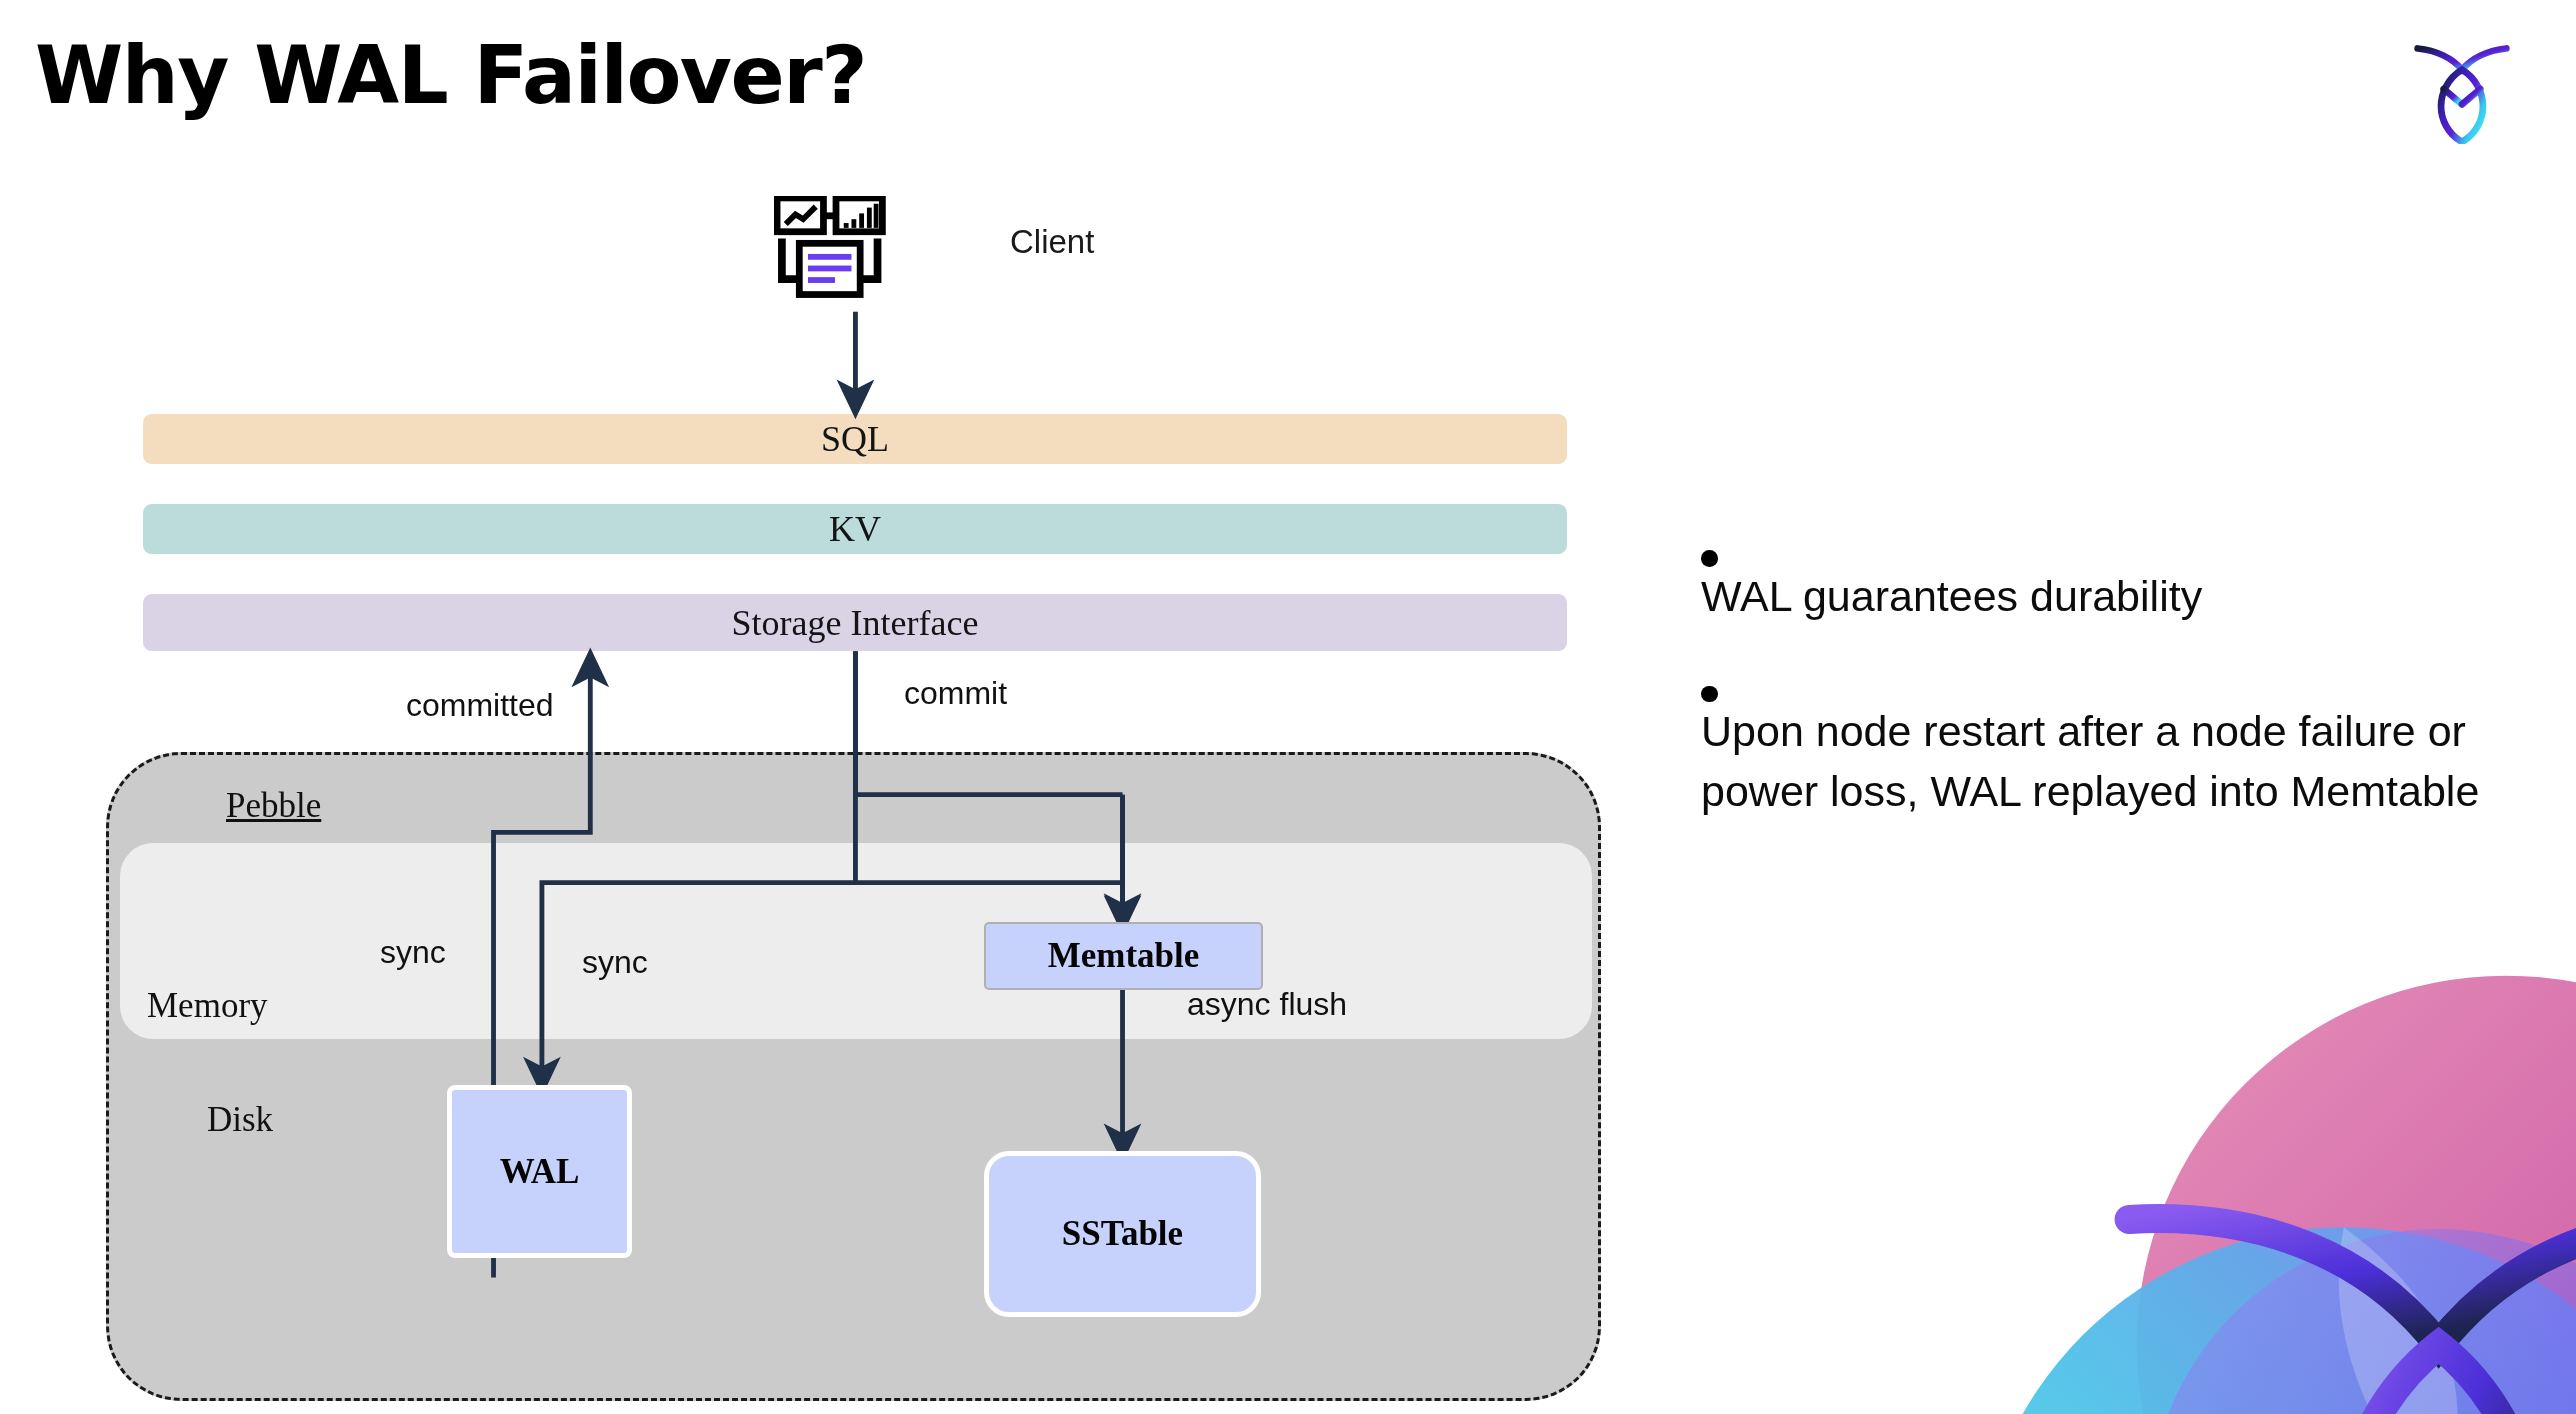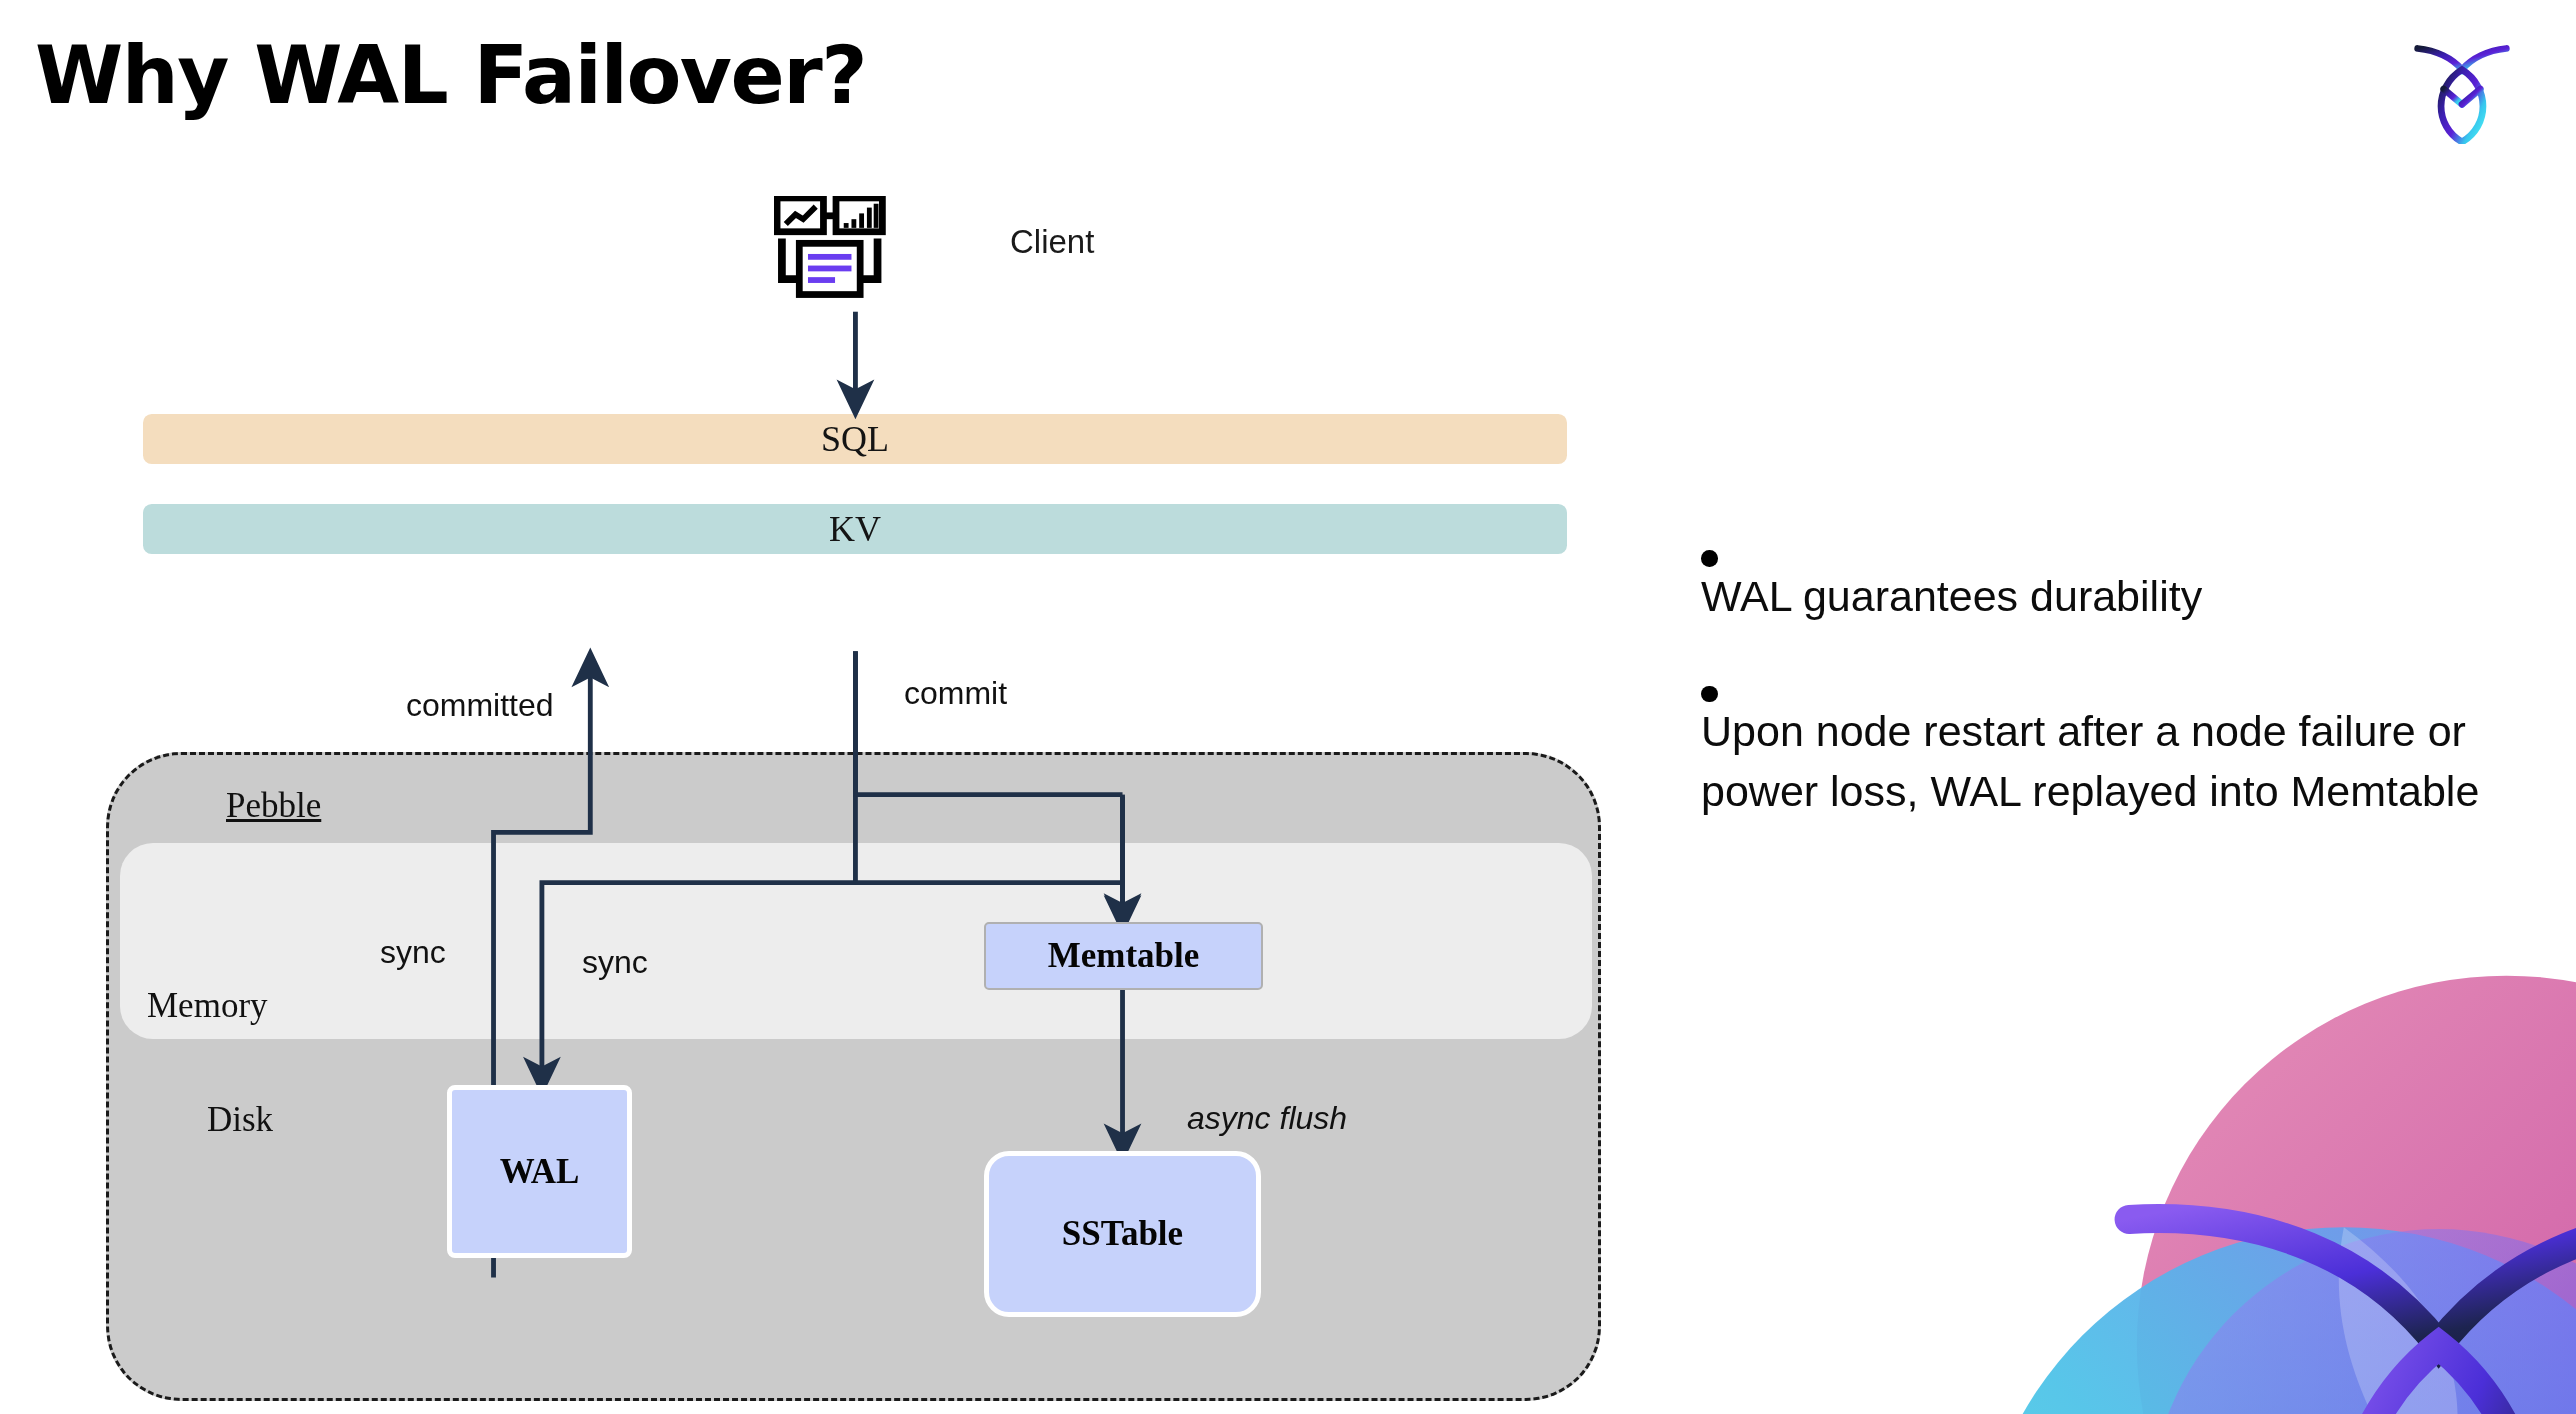--- a/index.html
+++ b/index.html
@@ -142,21 +142,21 @@
   .edge-label {
     position: absolute;
     font-size: 32px;
     color: #111111;
     white-space: nowrap;
   }
   .lbl-committed { left: 406px; top: 687px; }
   .lbl-commit    { left: 904px; top: 675px; }
   .lbl-sync-1    { left: 380px; top: 934px; }
   .lbl-sync-2    { left: 582px; top: 944px; }
-  .lbl-asyncflush{ left: 1187px; top: 1100px; font-style: italic; }
+  .lbl-asyncflush{ left: 1187px; top: 986px; }
 
   
   .edges {
     position: absolute;
     left: 0; top: 0;
     width: 2576px; height: 1415px;
     pointer-events: none;
   }
 
   
@@ -244,20 +244,21 @@
       <rect x="26" y="49" width="63" height="53" fill="#fff" stroke="#000" stroke-width="7"></rect>
       <rect x="35" y="60" width="45" height="6" fill="#6a3df0"></rect>
       <rect x="35" y="72" width="45" height="6" fill="#6a3df0"></rect>
       <rect x="35" y="84" width="28" height="6" fill="#6a3df0"></rect>
     </svg>
   </div>
   <div class="client-label">Client</div>
 
   <div class="layer-bar bar-sql">SQL</div>
   <div class="layer-bar bar-kv">KV</div>
+  <div class="layer-bar bar-storage">Storage Interface</div>
 
   <div class="pebble"></div>
   <div class="memory-band"></div>
   <div class="pebble-label">Pebble</div>
   <div class="memory-label">Memory</div>
   <div class="disk-label">Disk</div>
 
   <svg class="edges" viewBox="0 0 2662 1462" aria-hidden="true">
     <defs>
       <marker id="ah" markerWidth="9" markerHeight="9" refX="4.4" refY="4.5" orient="auto" markerUnits="strokeWidth">

